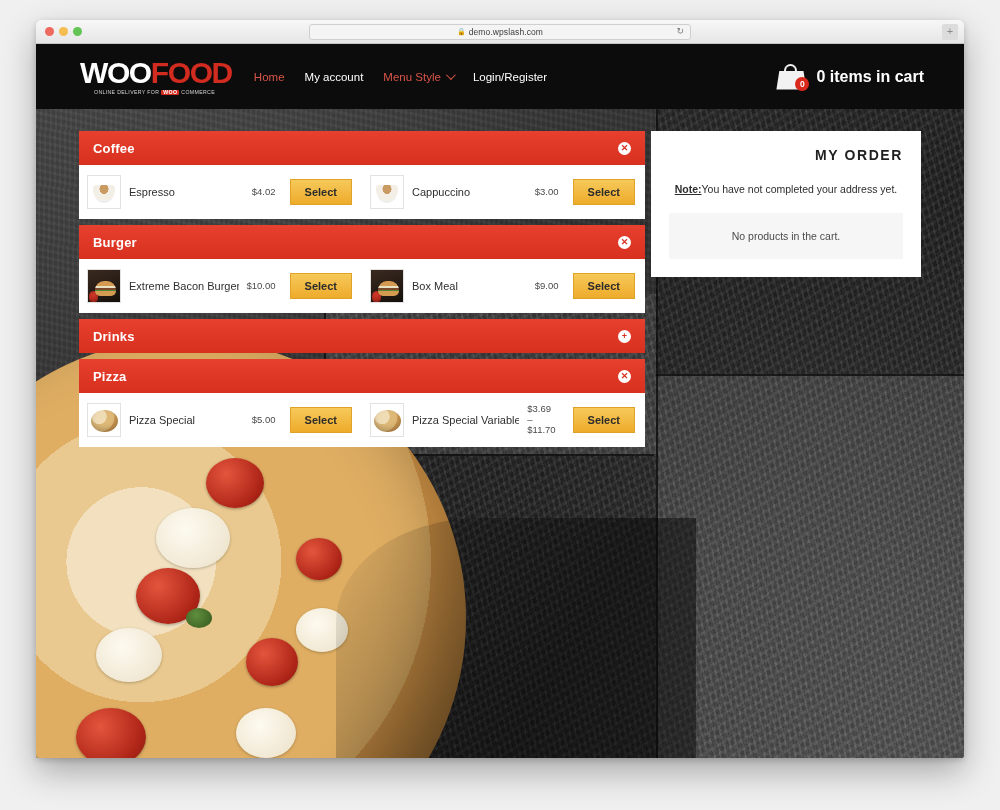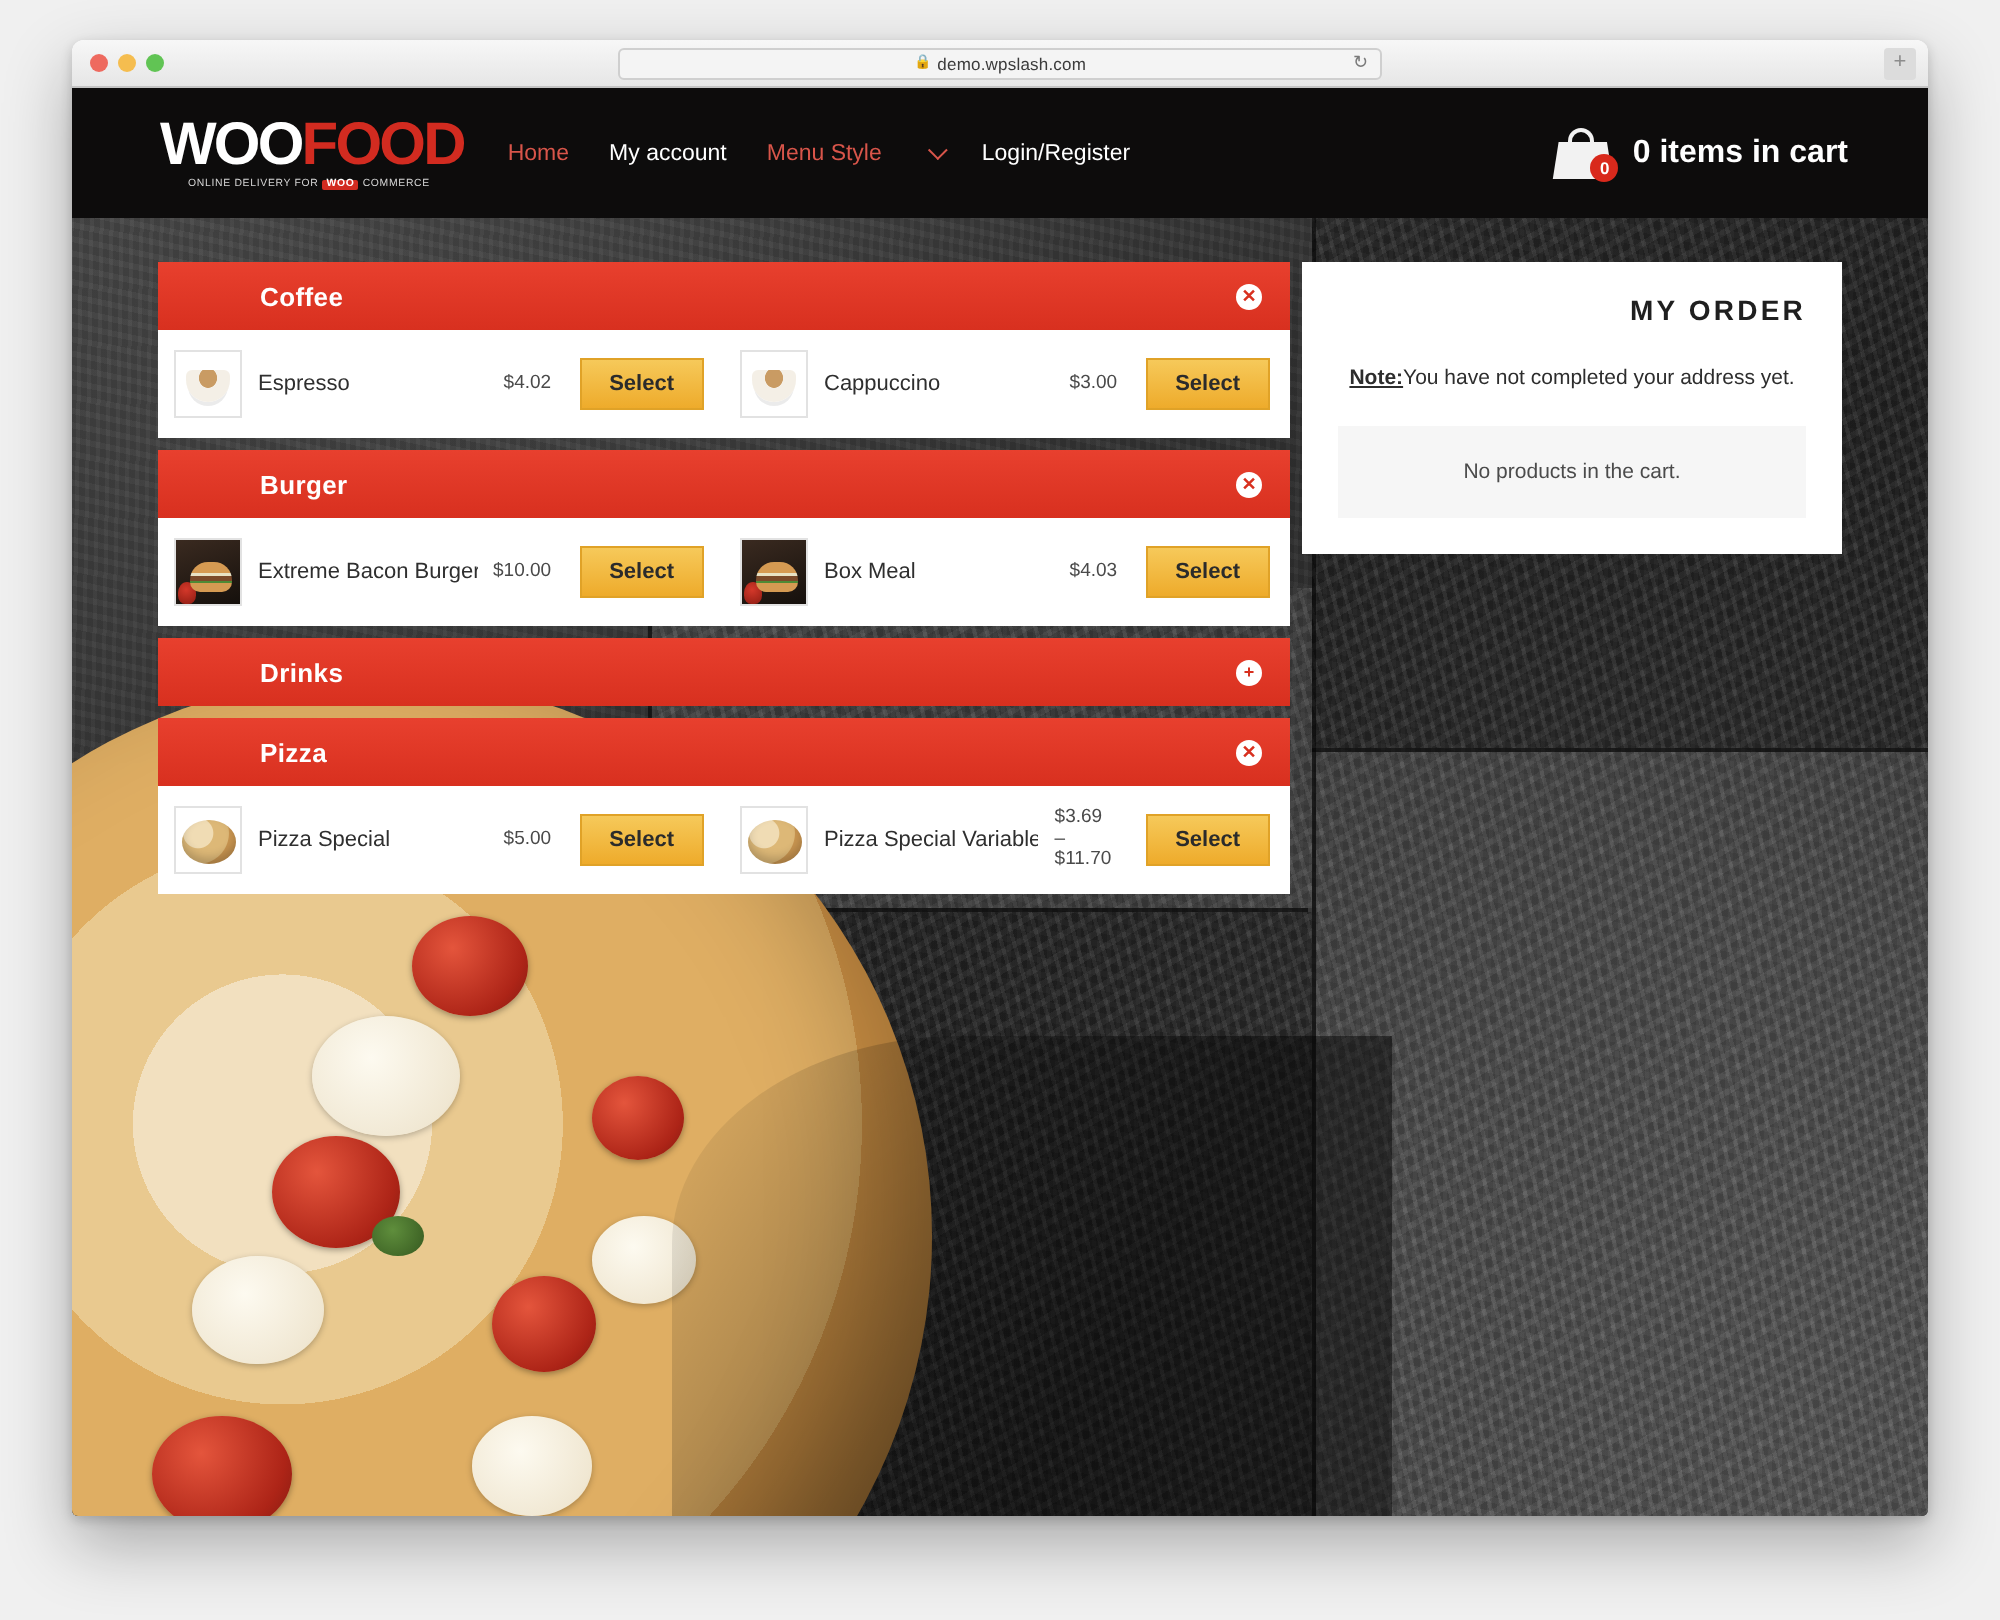--- a/index.html
+++ b/index.html
@@ -202,21 +202,21 @@
     gap: 20px;
     margin-left: 22px;
   }
   .nav-item {
     font-size: 11.5px;
     color: #ffffff;
     white-space: nowrap;
     cursor: pointer;
   }
   .nav-item.accent { color: #d8554a; }
-  .nav-item.has-caret { display: flex; align-items: center; gap: 23px; }
+  .nav-item.has-caret { display: flex; align-items: center; gap: 5px; }
   .caret {
     width: 7px; height: 7px;
     border-right: 1.4px solid #d8554a;
     border-bottom: 1.4px solid #d8554a;
     transform: rotate(45deg) translateY(-2px);
   }
 
   .cart-area {
     margin-left: auto;
     margin-right: 40px;
@@ -268,21 +268,20 @@
     padding: 0 14px;
     cursor: pointer;
     margin-top: 6px;
   }
   .cat-header:first-child { margin-top: 0; }
   .cat-title {
     color: #ffffff;
     font-size: 13px;
     font-weight: bold;
     letter-spacing: 0.2px;
-    margin-left: 37px;
   }
   .toggle-icon {
     margin-left: auto;
     width: 13px; height: 13px;
     border-radius: 50%;
     background: #ffffff;
     color: #d8301f;
     font-size: 9px;
     font-weight: bold;
     line-height: 13px;
@@ -548,21 +547,21 @@
       <div class="cat-body">
         <div class="product">
           <span class="thumb burger"></span>
           <span class="prod-name">Extreme Bacon Burger</span>
           <span class="prod-price">$10.00</span>
           <button class="select-btn">Select</button>
         </div>
         <div class="product">
           <span class="thumb burger"></span>
           <span class="prod-name">Box Meal</span>
-          <span class="prod-price">$4.03</span>
+          <span class="prod-price">$9.00</span>
           <button class="select-btn">Select</button>
         </div>
       </div>
 
       <div class="cat-header">
         <span class="cat-title">Drinks</span>
         <span class="toggle-icon">+</span>
       </div>
 
       <div class="cat-header">

